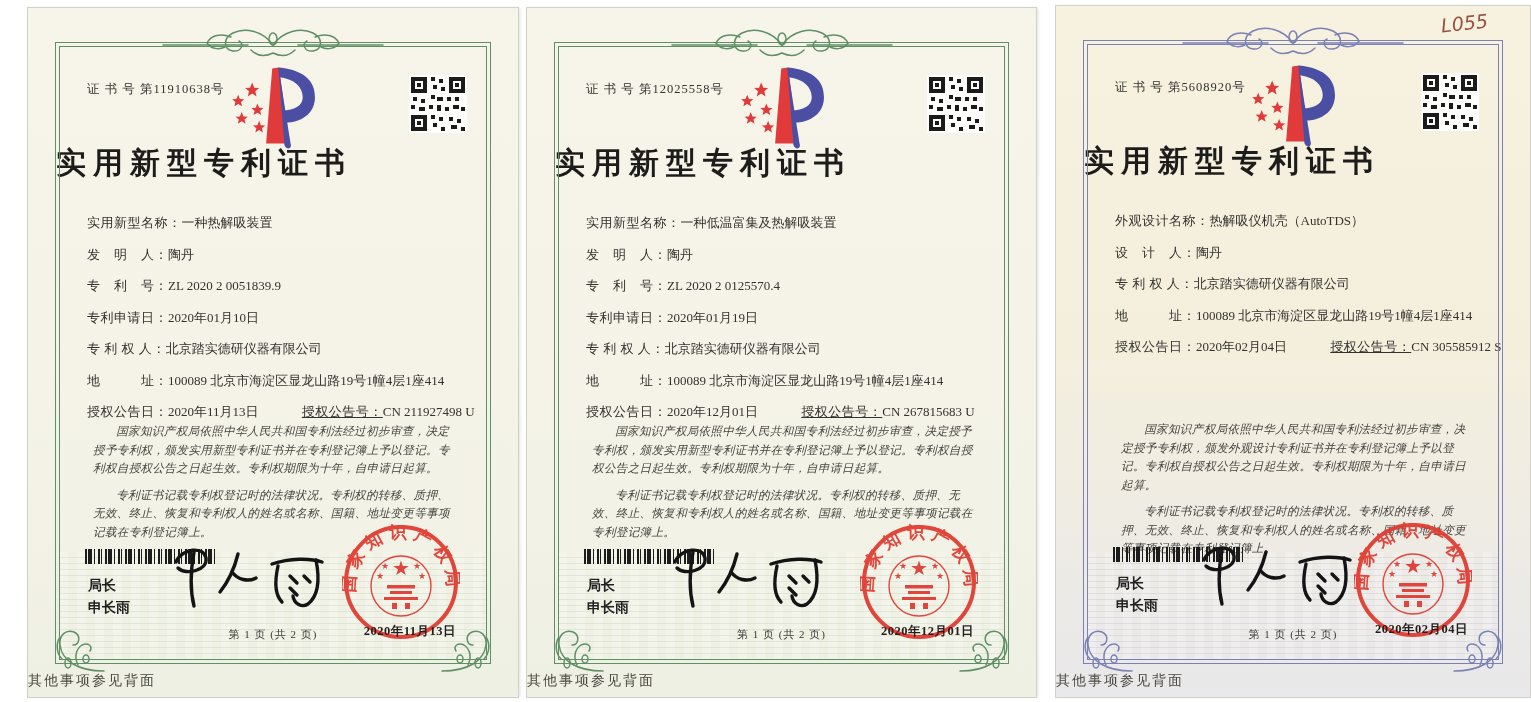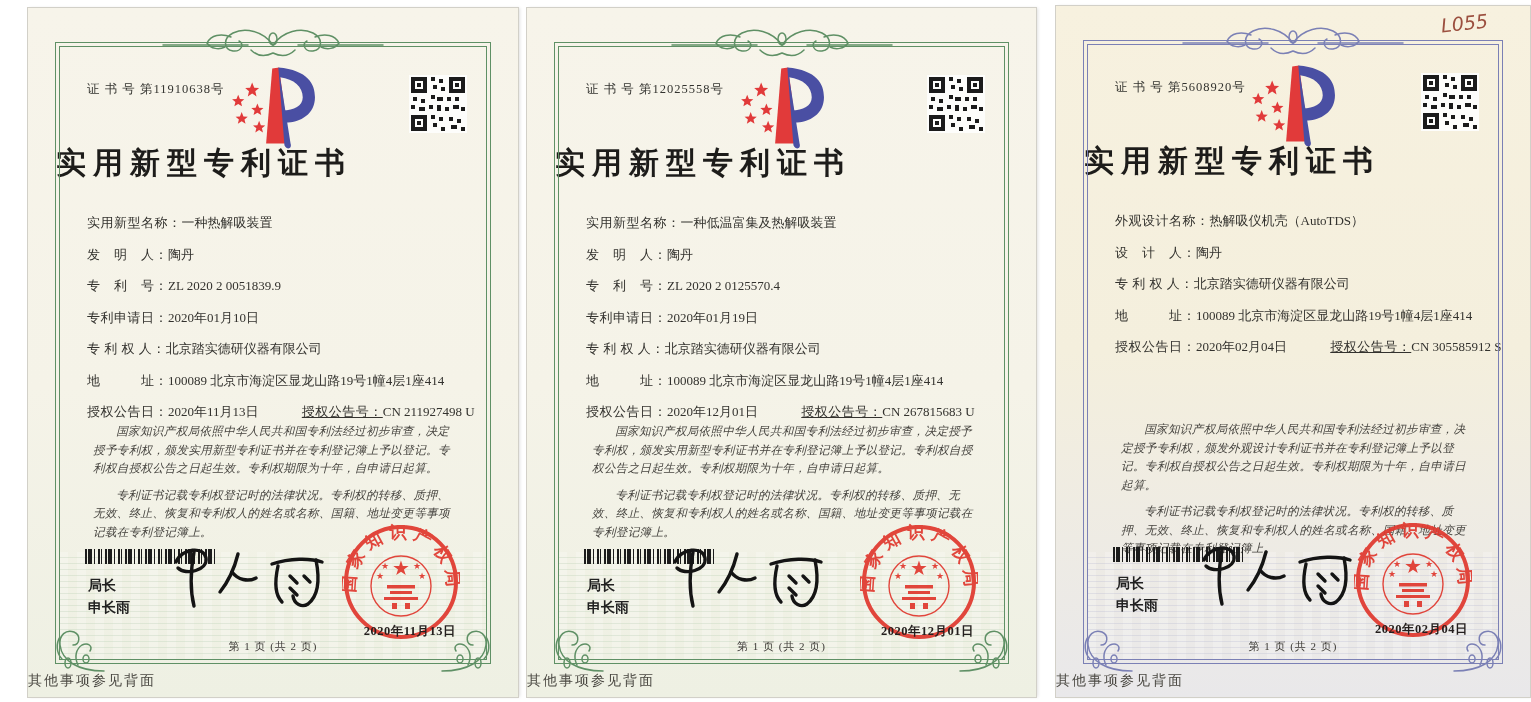--- a/index.html
+++ b/index.html
@@ -62,21 +62,21 @@
       #1c1c1c 13px 15px,transparent 15px 16px,
       #1c1c1c 16px 17px,transparent 17px 20px);}
 
   .director{position:absolute;left:32px;top:531px;font-size:14px;color:#222;
     font-family:"Liberation Sans","DejaVu Sans",sans-serif;font-weight:bold;line-height:22px;}
   .signature{position:absolute;left:100px;top:495px;}
 
   .seal{position:absolute;right:30px;top:480px;width:118px;height:118px;opacity:.93;}
   .seal-date{position:absolute;right:34px;top:580px;font-size:12.5px;font-weight:bold;color:#241f1e;letter-spacing:.5px;}
 
-  .page-indicator{position:absolute;left:0;right:0;bottom:9px;text-align:center;
+  .page-indicator{position:absolute;left:0;right:0;bottom:21px;text-align:center;
     font-size:11px;color:#3c3a36;letter-spacing:1px;}
   .back-note{position:absolute;left:0;right:0;bottom:7px;text-align:left;
     font-size:14px;color:#4a4842;letter-spacing:2px;}
 
   .annotation{position:absolute;right:42px;top:6px;font-size:19px;color:#9b4f3f;
     font-style:italic;transform:rotate(-6deg);
     font-family:"DejaVu Sans","Liberation Sans",sans-serif;}
 </style>
 </head>
 <body>

